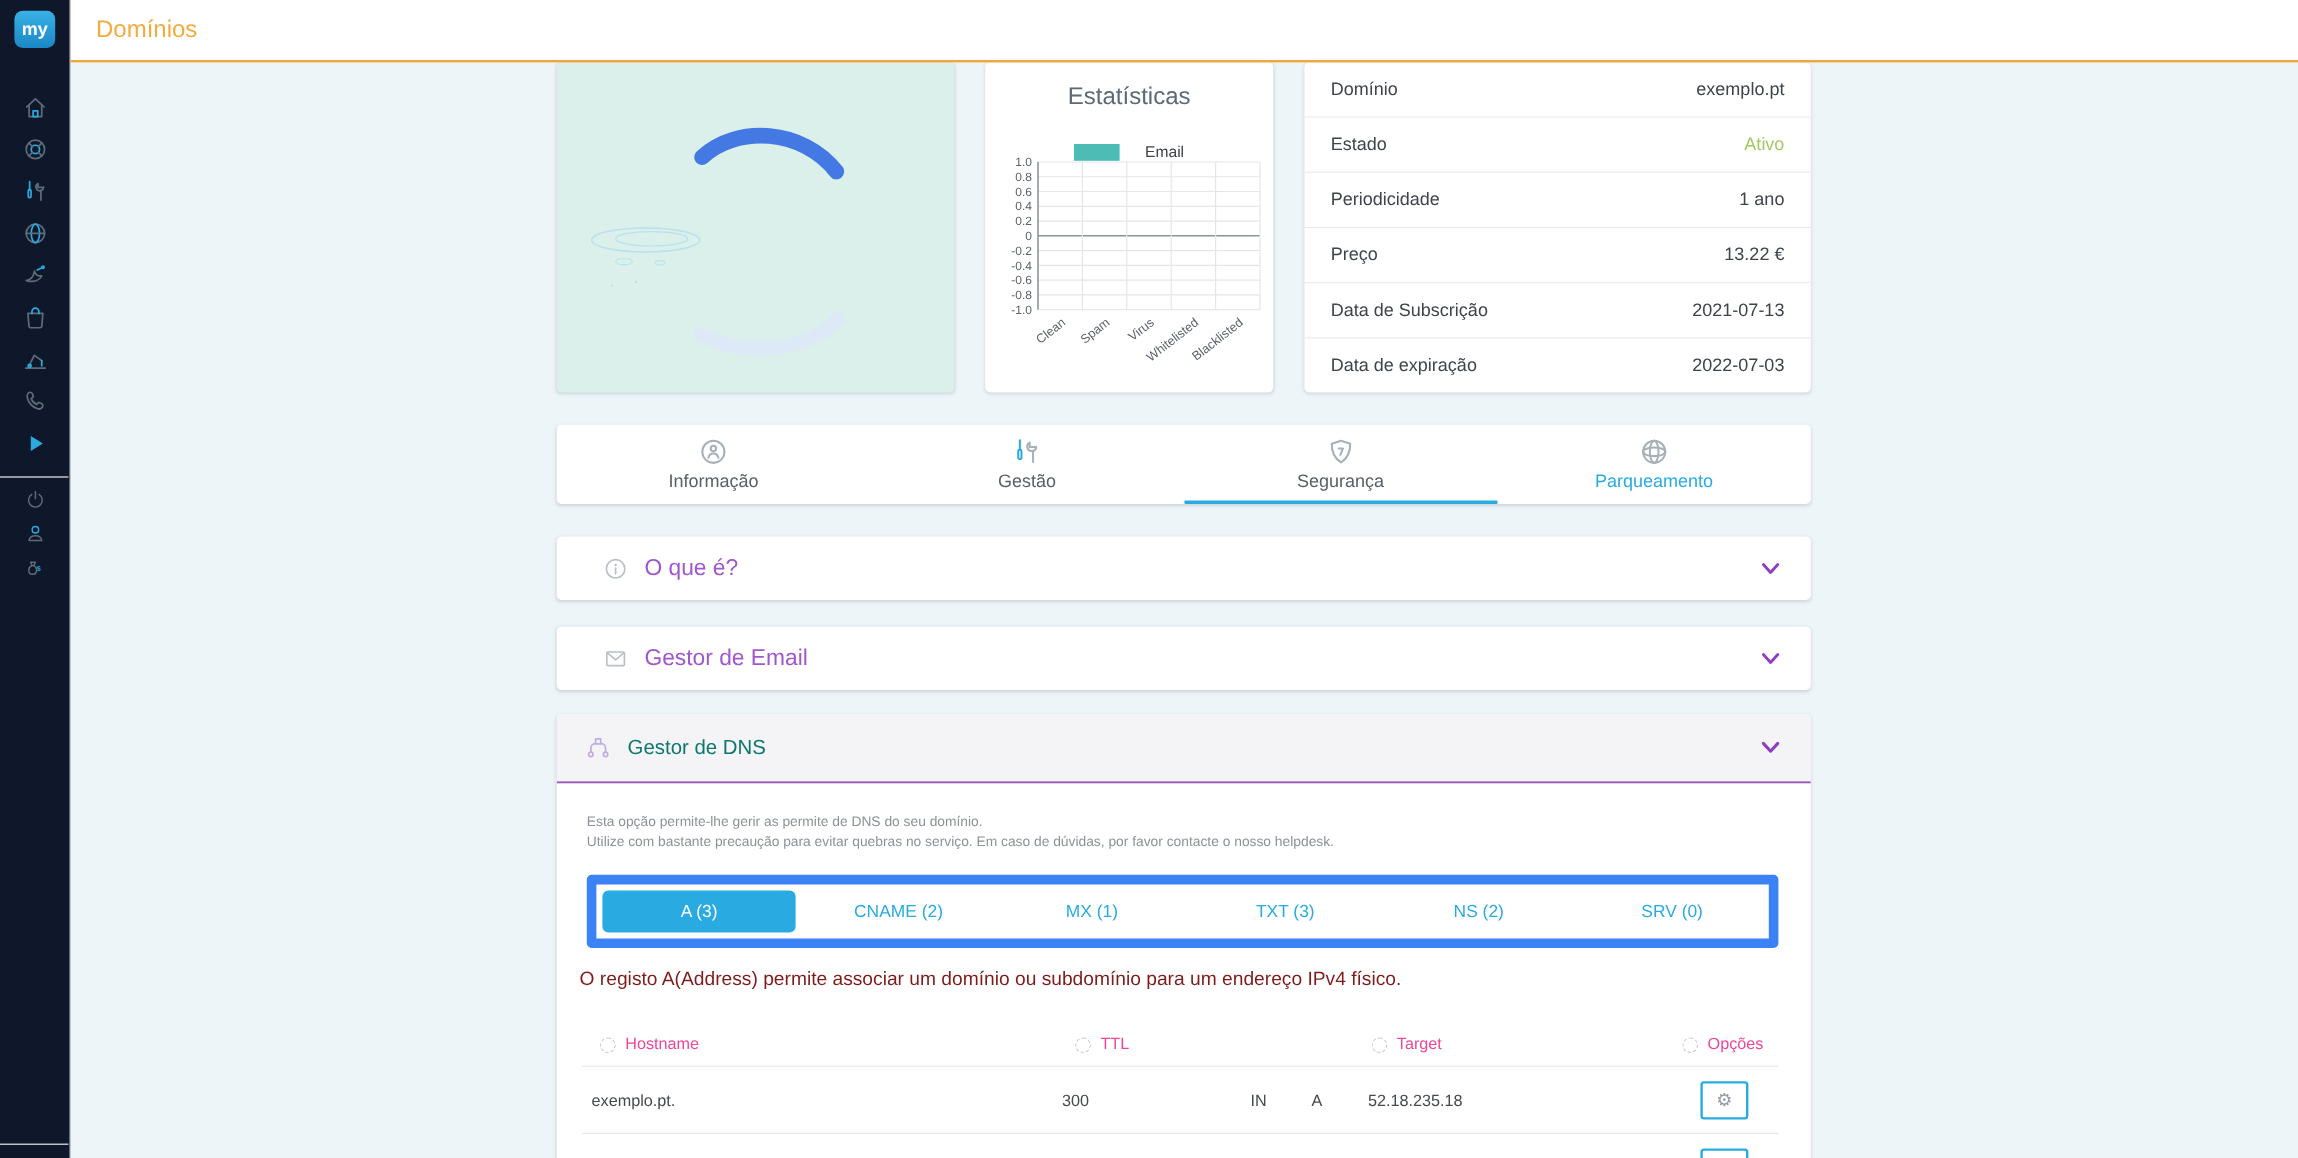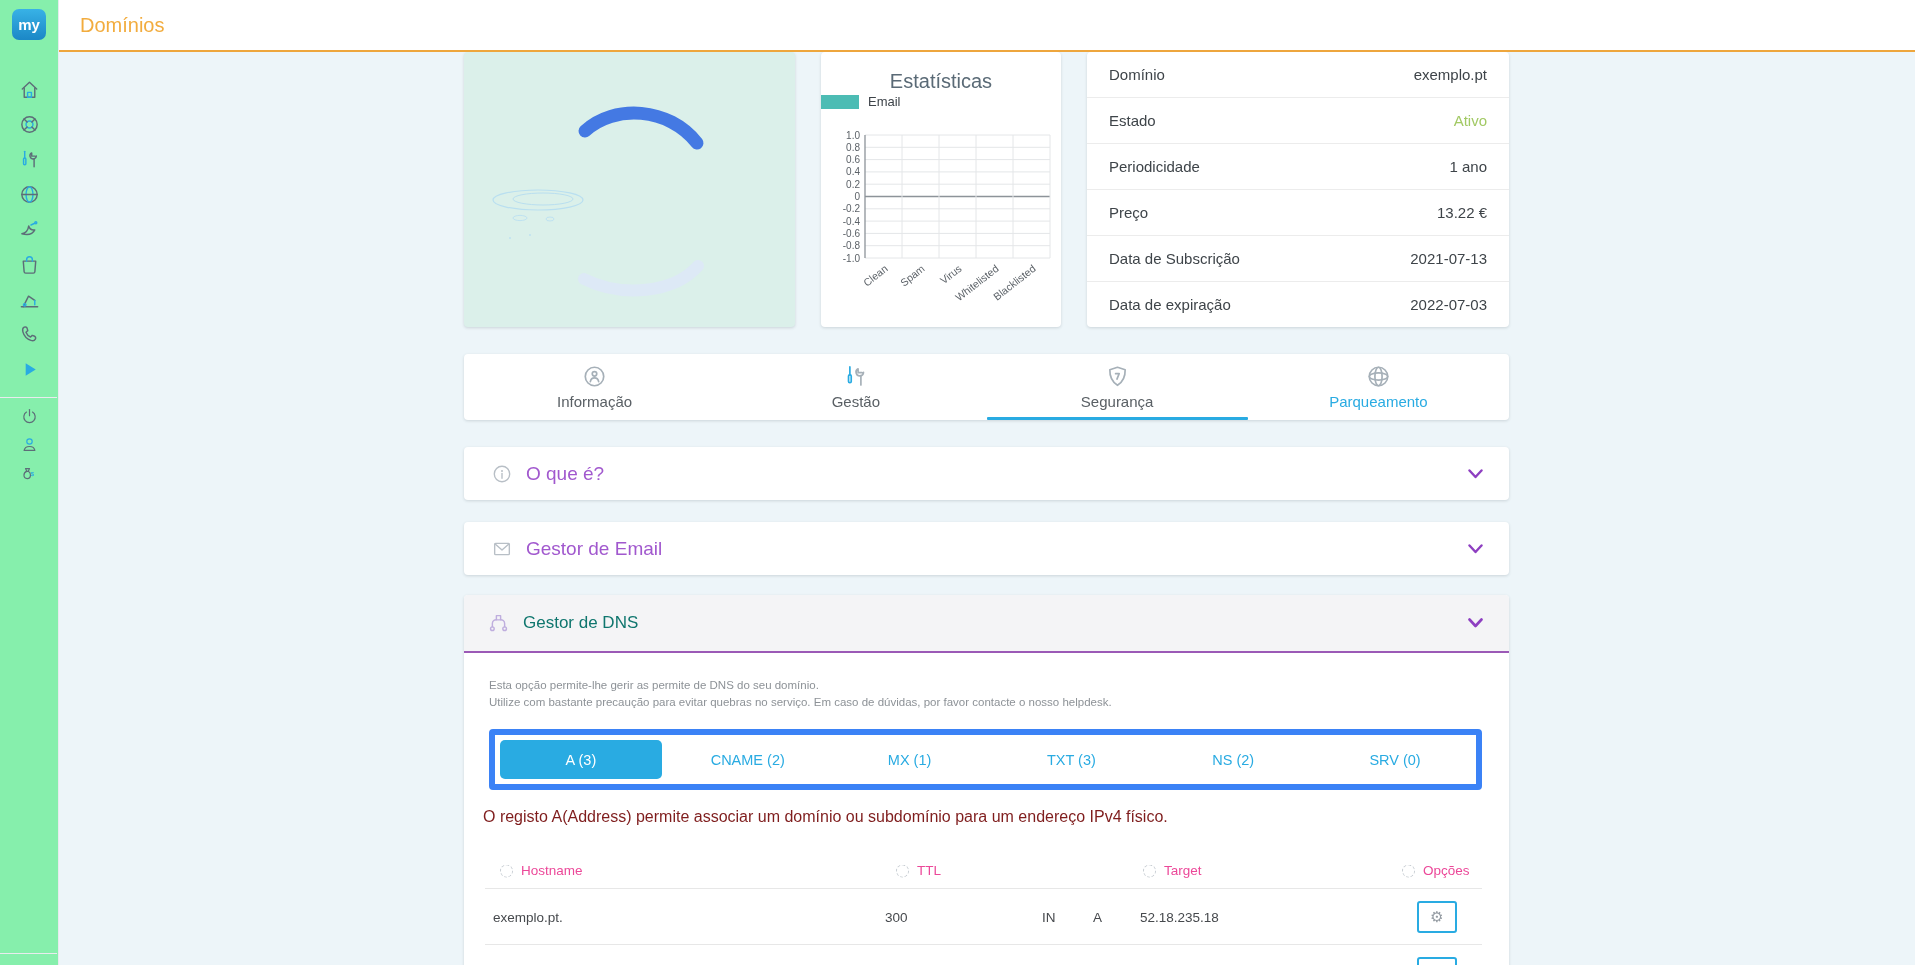--- a/index.html
+++ b/index.html
@@ -7,21 +7,21 @@
     width:1915px;height:965px;overflow:hidden;position:relative;
     background:#ffffff;font-family:"Liberation Sans",sans-serif;
     -webkit-font-smoothing:antialiased;
   }
   
   #app-header{position:absolute;left:0;top:0;right:0;height:50px;background:#fff;z-index:3}
   #page-title{position:absolute;left:80px;top:0;height:50px;line-height:50px;margin:0;
     font-size:20px;font-weight:400;color:#f2ac3e}
   #accent-line{position:absolute;left:58px;top:50px;right:0;height:2px;background:#eea63d;z-index:4}
   
-  #sidebar{position:absolute;left:0;top:0;bottom:0;width:58px;background:#86efac;
+  #sidebar{position:absolute;left:0;top:0;bottom:0;width:58px;background:#0f172a;
     border-right:1px solid #e6eaee;z-index:5}
   #app-logo{position:absolute;left:12px;top:9px;width:34px;height:31px;border-radius:7px;
     background:linear-gradient(180deg,#38b2e6,#1b87c6);color:#fff;font-weight:bold;font-size:15px;
     display:flex;align-items:center;justify-content:center;cursor:pointer}
   .side-col{position:absolute;left:0;width:58px;display:flex;flex-direction:column;align-items:center}
   #side-main{top:72px}
   #side-bottom{top:402px}
   .side-item{height:35px;width:58px;display:flex;align-items:center;justify-content:center;cursor:pointer}
   #side-bottom .side-item{height:28px}
   .side-item svg{width:23px;height:23px;color:#5d6d78}
@@ -29,55 +29,55 @@
   .side-divider{position:absolute;left:0;width:57px;height:1px;background:#e9ebee}
   
   #content-bg{position:absolute;left:58px;top:52px;right:0;bottom:0;background:#edf5f9}
   .card{position:absolute;background:#fff;border-radius:4px;
     box-shadow:0 1px 3px rgba(50,65,80,.18)}
   
   #illus-card{left:464px;top:52px;width:331px;height:275px;background:#dbf0ea;overflow:hidden}
   
   #stats-card{left:821px;top:52px;width:240px;height:275px}
   #stats-title{margin:18px 0 0;text-align:center;font-size:20px;font-weight:400;color:#5a6a76}
-  #stats-legend{margin-top:1px;display:flex;align-items:center;justify-content:flex-start;gap:9px}
+  #stats-legend{margin-top:26px;display:flex;align-items:center;justify-content:center;gap:21px}
   #stats-legend .swatch{width:38px;height:14px;background:#4cbcb4}
   #stats-legend .lbl{font-size:13px;color:#3d4349}
   #stats-chart{position:absolute;left:0;top:75px}
   
   #info-card{left:1087px;top:52px;width:422px;height:275px;display:flex;flex-direction:column}
   .detail-row{flex:1;display:flex;align-items:center;justify-content:space-between;
     padding:0 22px;border-bottom:1px solid #ececec;font-size:15px;color:#3e4449}
   .detail-row:last-child{border-bottom:none}
   .detail-row .val.status-ok{color:#a2c964}
   
   #tabs-card{left:464px;top:354px;width:1045px;height:66px;display:flex}
   .tab{flex:1;display:flex;flex-direction:column;align-items:center;padding-top:9px;cursor:pointer}
   .tab svg{width:27px;height:27px;color:#a6b0b8}
   .tab .tlbl{margin-top:3px;font-size:15px;color:#5a6065}
   .tab.selected .tlbl{color:#29abe2}
   #tab-underline{position:absolute;left:50%;width:25%;bottom:0;height:3px;background:#29abe2;border-radius:1px}
   
-  .acc{left:464px;width:1045px;height:53px;display:flex;align-items:center;padding-left:27px;
+  .acc{left:464px;width:1045px;height:53px;display:flex;align-items:center;padding-left:38px;
     box-sizing:border-box;cursor:pointer}
   #acc-about{top:447px}
   #acc-email{top:522px}
   .acc svg.acc-ic{width:22px;height:22px;color:#b8bfc6}
   .acc .acc-title{margin-left:13px;font-size:19px;color:#a158ce}
   .acc .chev{position:absolute;right:26px;top:50%;transform:translateY(-50%)}
   
   #dns-card{left:464px;top:595px;width:1045px;height:430px;padding:0}
   #dns-header{position:relative;height:56px;display:flex;align-items:center;padding-left:23px;
     background:#f4f4f6;border-bottom:2px solid #9b59b6;border-radius:4px 4px 0 0;cursor:pointer}
   #dns-header svg.acc-ic{width:23px;height:23px;color:#bfaede}
   #dns-header .acc-title{margin-left:13px;font-size:17px;color:#0f766e}
   #dns-header .chev{position:absolute;right:26px;top:50%;transform:translateY(-50%)}
   #dns-body{position:relative}
   #dns-desc{position:absolute;left:25px;top:24px;margin:0;font-size:11.5px;line-height:17px;color:#8d9297}
-  #rtabs{position:absolute;left:25px;top:76px;width:993px;height:61px;border:6px solid #3b82f6;
+  #rtabs{position:absolute;left:25px;top:76px;width:993px;height:61px;border:8px solid #3b82f6;
     border-radius:4px;box-sizing:border-box;display:flex}
   .rtab{flex:1;display:flex;align-items:center;justify-content:center;font-size:14.5px;
     color:#29abe2;cursor:pointer}
   .rtab.selected{background:#29abe2;color:#fff;border-radius:5px;margin:5px}
   #dns-record-info{position:absolute;left:19px;top:155px;margin:0;font-size:16px;color:#7f1d1d}
   #dns-table{position:absolute;left:21px;top:199px;width:997px}
   .t-head{position:relative;height:36px}
   .hcell{position:absolute;top:50%;transform:translateY(-50%);display:flex;align-items:flex-end;gap:8px;
     font-size:13.5px;color:#ec4899}
   .dot-ic{width:11px;height:11px;border:1px dashed #c6ccd2;border-radius:50%;display:inline-block}

